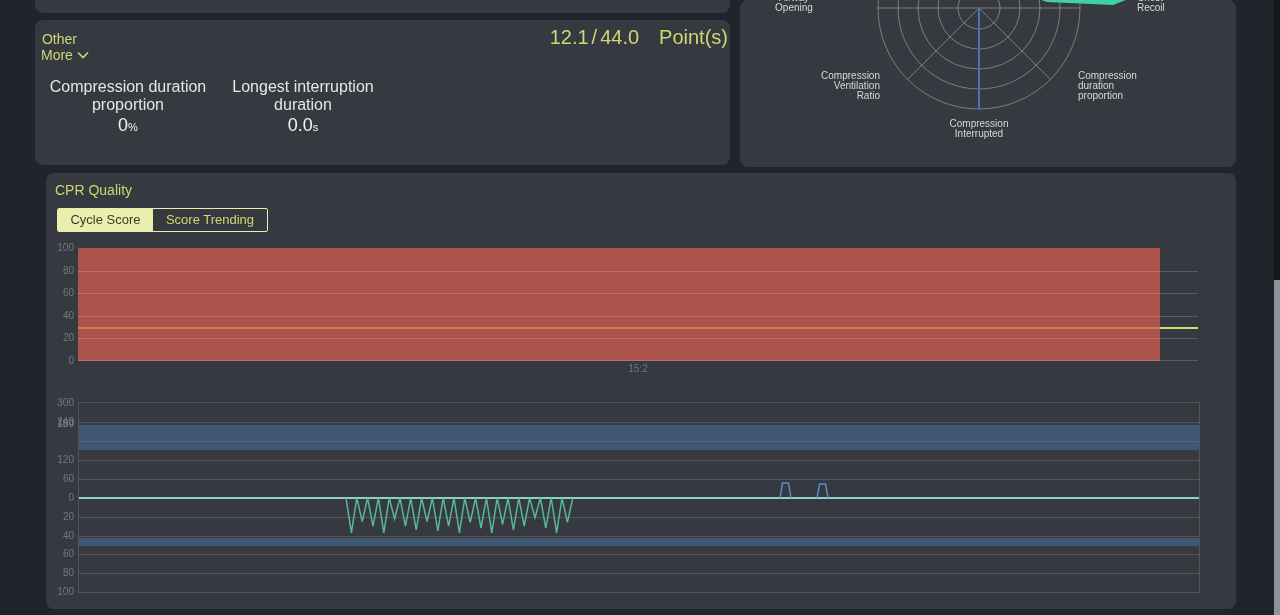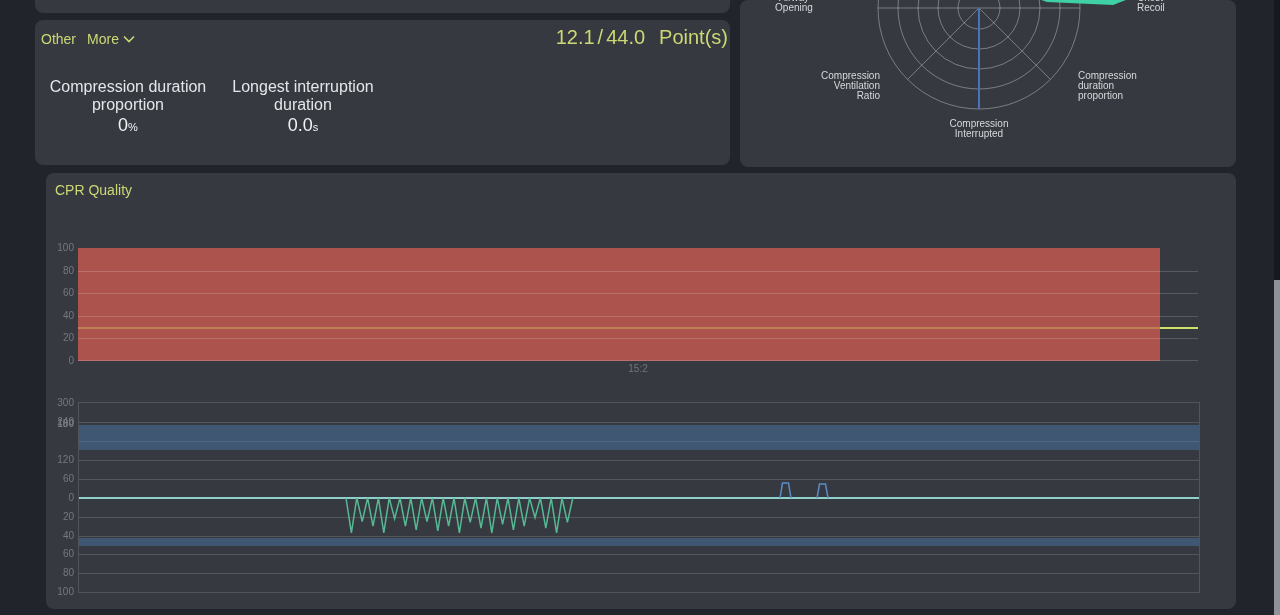--- a/index.html
+++ b/index.html
@@ -9,27 +9,27 @@
     font-family:"Liberation Sans", sans-serif;
     -webkit-font-smoothing:antialiased;
   }
   .panel{position:absolute;background:#36393f;border-radius:8px;}
 
   
   #stub-panel{left:35px;top:-10px;width:695px;height:23px;}
 
   
   #other-panel{left:35px;top:20px;width:695px;height:145px;}
-  #other-header{position:absolute;left:6px;top:11px;display:flex;align-items:center;font-size:14px;}
+  #other-header{position:absolute;left:6px;top:11px;display:flex;align-items:center;font-size:14px;flex-direction:column;}
   #other-title{color:#ccd874;margin-right:11px;}
   #more-btn{display:flex;align-items:center;color:#ccd874;cursor:pointer;}
   #more-btn svg{margin-left:4px;}
   #score{position:absolute;right:2px;top:6px;font-size:20px;color:#ccd874;}
   #score .sep{margin:0 3px;}
-  #score .unit{margin-left:14px;}
+  #score .unit{margin-left:20px;}
   .metric{position:absolute;top:58px;width:170px;text-align:center;color:#e4e6e9;}
   .m-label{font-size:16px;line-height:18px;white-space:pre-line;}
   .m-value{font-size:18px;margin-top:1px;color:#f2f3f5;}
   .m-unit{font-size:11px;}
   #metric-0{left:8px;} #metric-1{left:183px;} #metric-2{left:358px;}
 
   
   #radar-panel{left:740px;top:0;width:496px;height:167px;overflow:hidden;}
   #radar-svg{position:absolute;left:0;top:0;}
   .radar-label{position:absolute;font-size:10px;line-height:10px;color:#d7d9dc;white-space:pre-line;}
@@ -126,20 +126,24 @@
 Ratio</div>
   <div class="radar-label" id="rl-cdp">Compression
 duration
 proportion</div>
   <div class="radar-label" id="rl-ci">Compression
 Interrupted</div>
 </div>
 
 <div class="panel" id="cpr-panel">
   <div id="cpr-title">CPR Quality</div>
+  <div id="tab-group">
+    <div class="tab active">Cycle Score</div>
+    <div class="tab inactive">Score Trending</div>
+  </div>
 
   <div class="chart-wrap" id="chart1-wrap">
     <div class="plot" id="plot1">
         <div class="c1bar" style="left: 0px; top: 0px; width: 1082px; height: 113px; background: rgb(173, 83, 77);"></div>
         <div class="gl" style="top: 112px;"></div>
         <div class="gl" style="top: 90.4px;"></div>
         <div class="gl" style="top: 67.8px;"></div>
         <div class="gl" style="top: 45.2px;"></div>
         <div class="gl" style="top: 22.6px;"></div>
         <div class="th1" style="top: 79.23px; left: 0px; width: 1082px;"></div>

